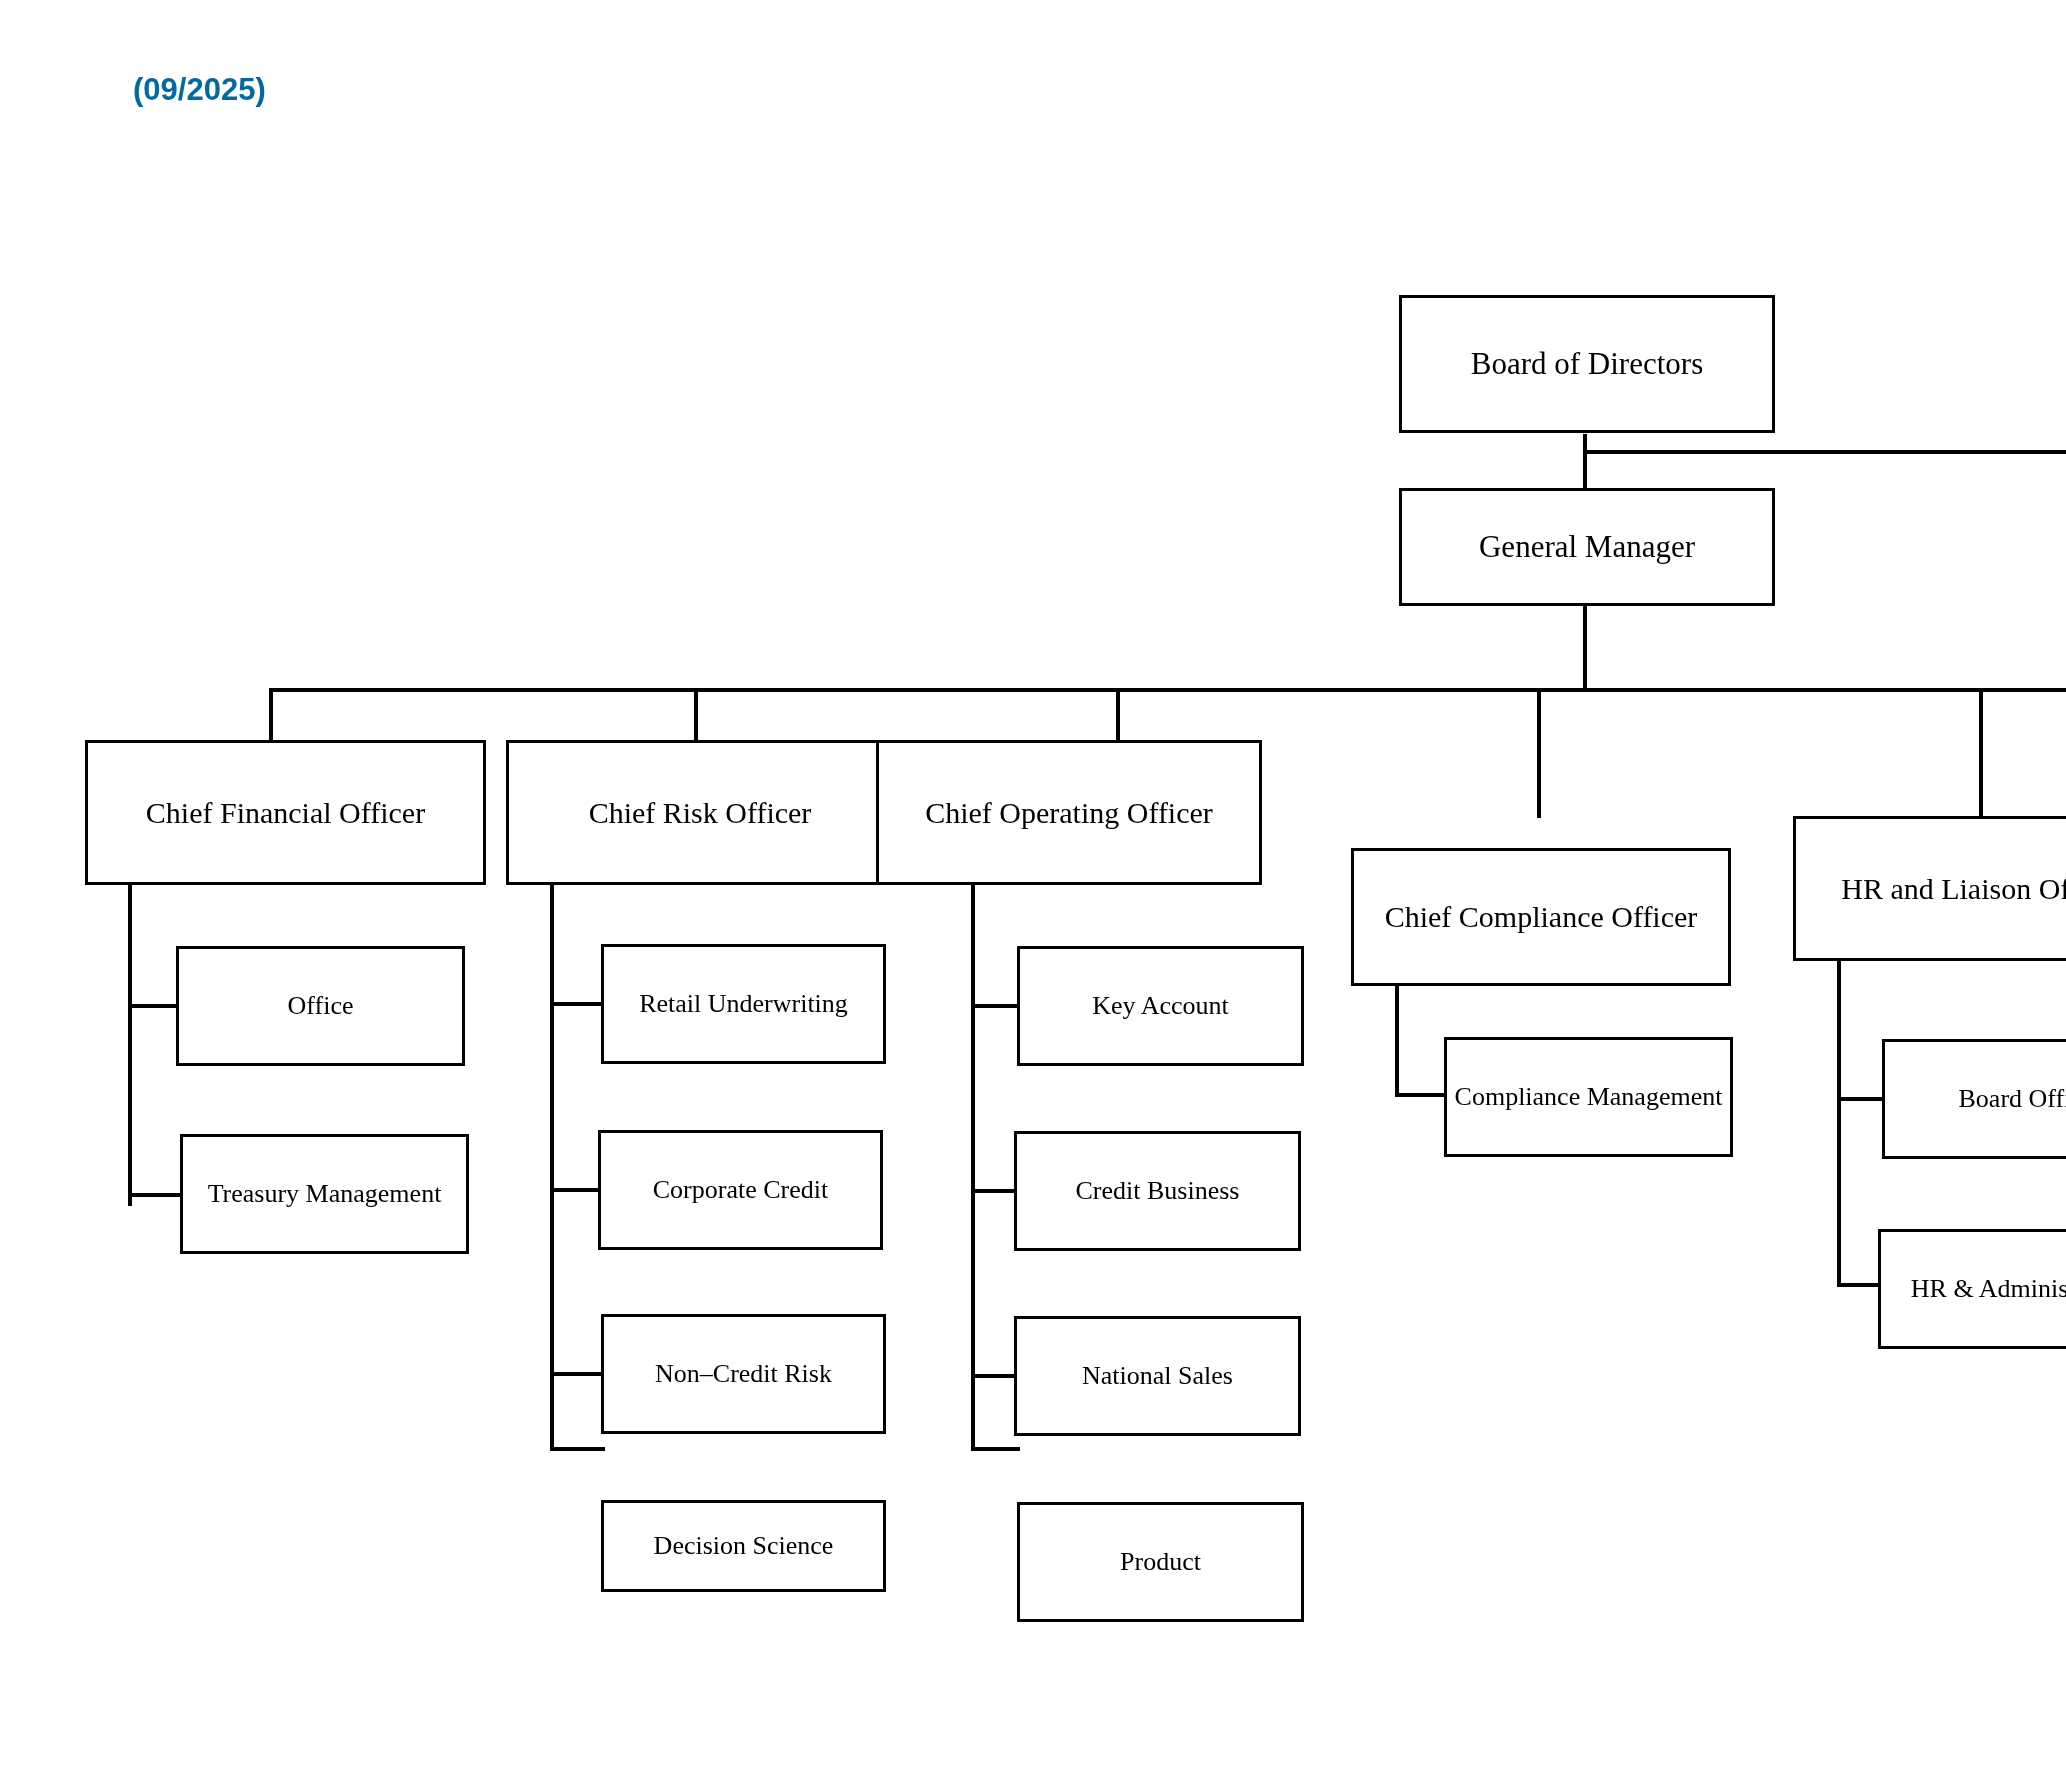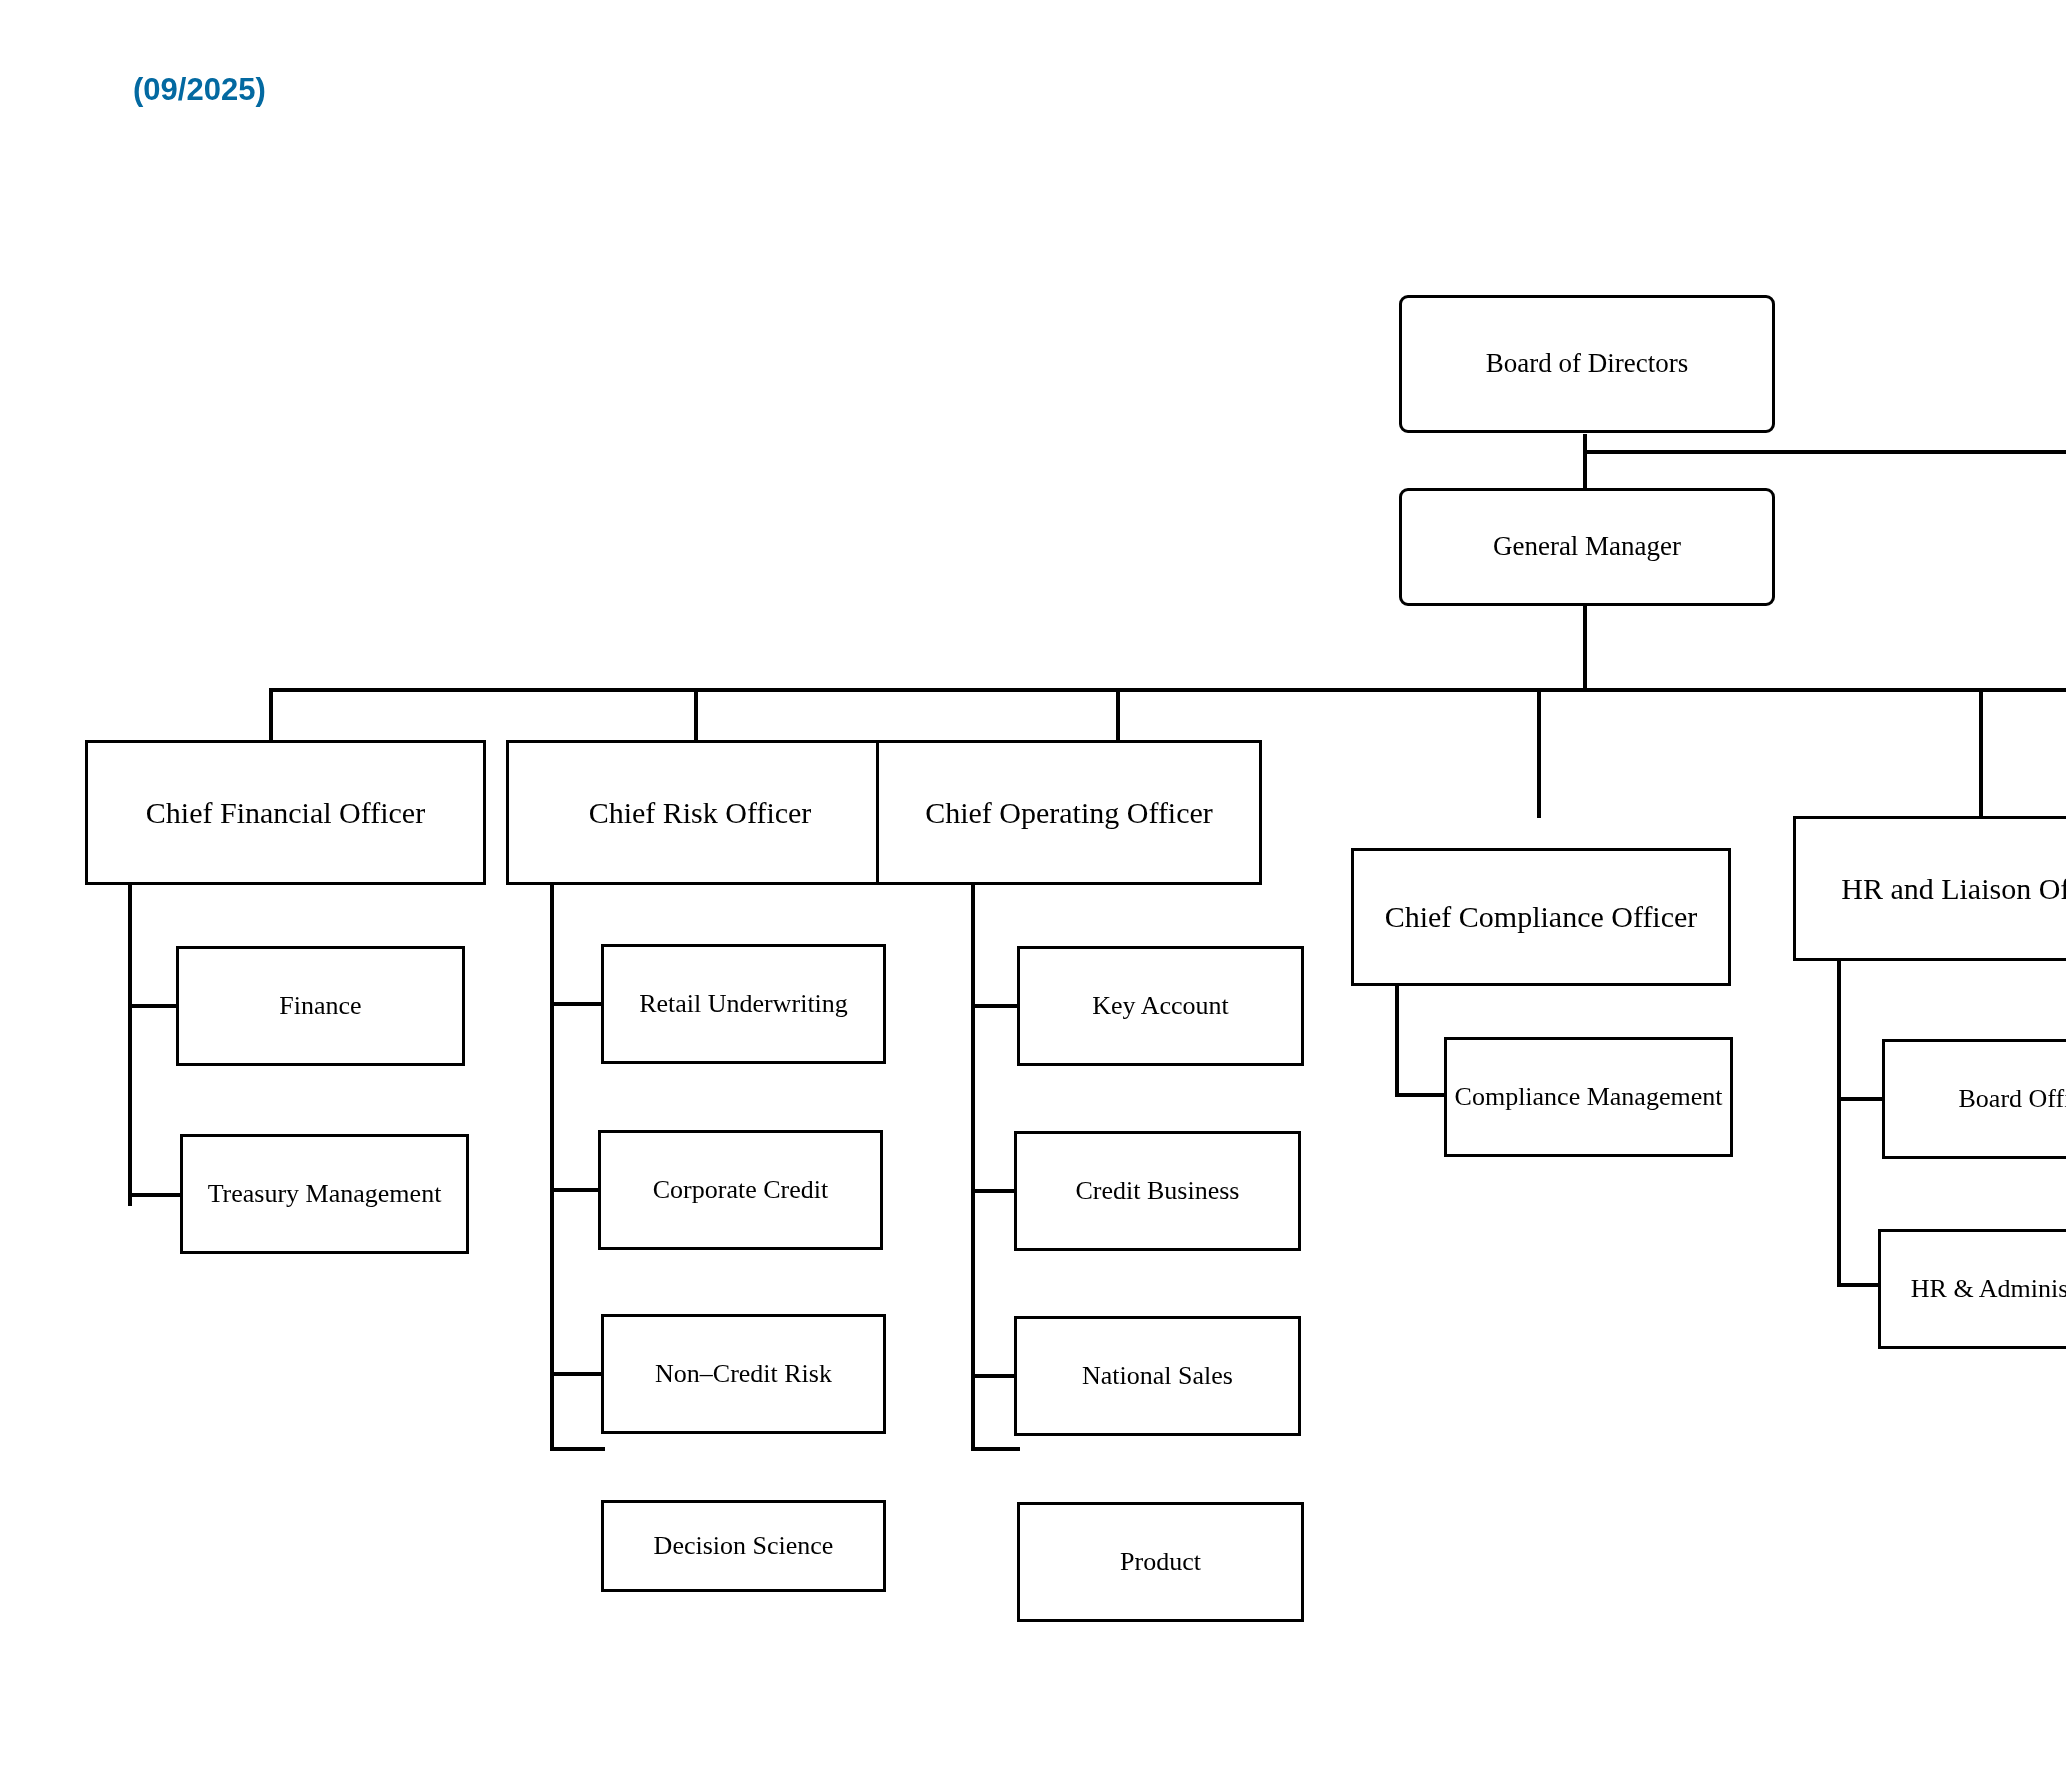--- a/index.html
+++ b/index.html
@@ -51,21 +51,21 @@
     border: 3.7px solid #000000;
     display: flex;
     align-items: center;
     justify-content: center;
     text-align: center;
     color: #000000;
     line-height: 1.18;
     z-index: 3;
     padding: 0 5px;
   }
-  .node.lvl1 { font-size: 27px; border-radius: 9px; }
+  .node.lvl1 { font-size: 31px; }
   .node.lvl2 { font-size: 30px; }
   .node.lvl3 { font-size: 26px; }
 
   .line {
     position: absolute;
     background: #000000;
     z-index: 1;
   }
   .line.h { height: 3.7px; }
   .line.v { width: 3.7px; }
@@ -125,21 +125,21 @@
       <div class="node lvl2" style="left: 876px; top: 740px; width: 386px; height: 145px;">
         <span>Chief Operating Officer</span>
       </div>
       <div class="node lvl2" style="left: 1351px; top: 816px; width: 380px; height: 138px; margin-top: 32px;">
         <span>Chief Compliance Officer</span>
       </div>
       <div class="node lvl2" style="left: 1793px; top: 816px; width: 380px; height: 145px;">
         <span>HR and Liaison Officer</span>
       </div>
       <div class="node lvl3" style="left: 176px; top: 946px; width: 289px; height: 120px;">
-        <span>Finance</span>
+        <span>Office</span>
       </div>
       <div class="node lvl3" style="left: 180px; top: 1134px; width: 289px; height: 120px;">
         <span>Treasury Management</span>
       </div>
       <div class="node lvl3" style="left: 601px; top: 944px; width: 285px; height: 120px;">
         <span>Retail Underwriting</span>
       </div>
       <div class="node lvl3" style="left: 598px; top: 1130px; width: 285px; height: 120px;">
         <span>Corporate Credit</span>
       </div>

